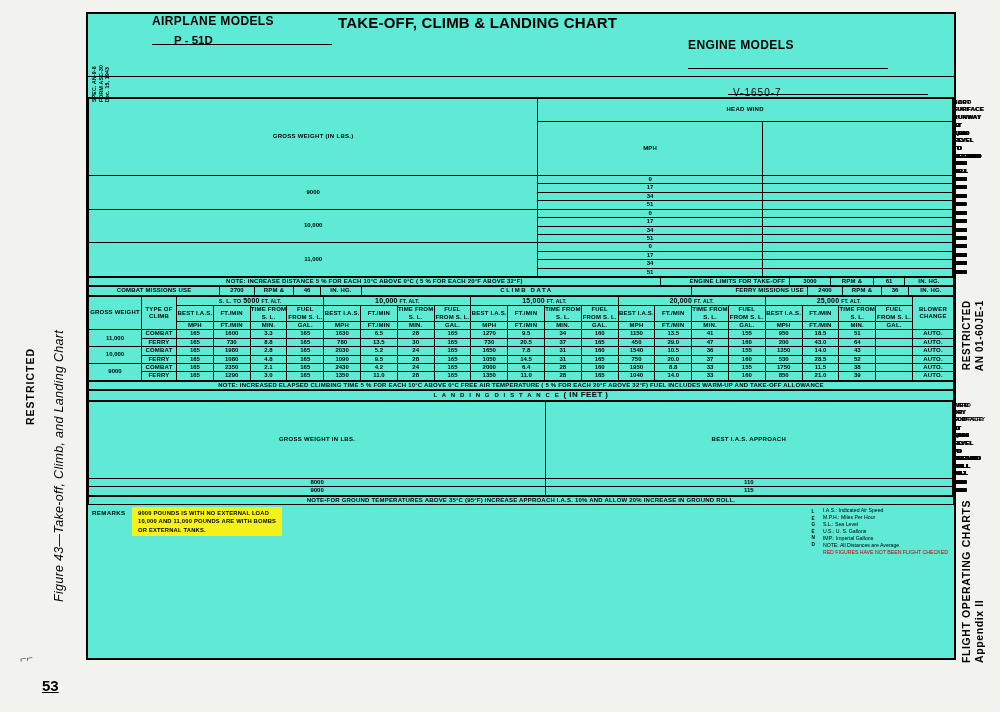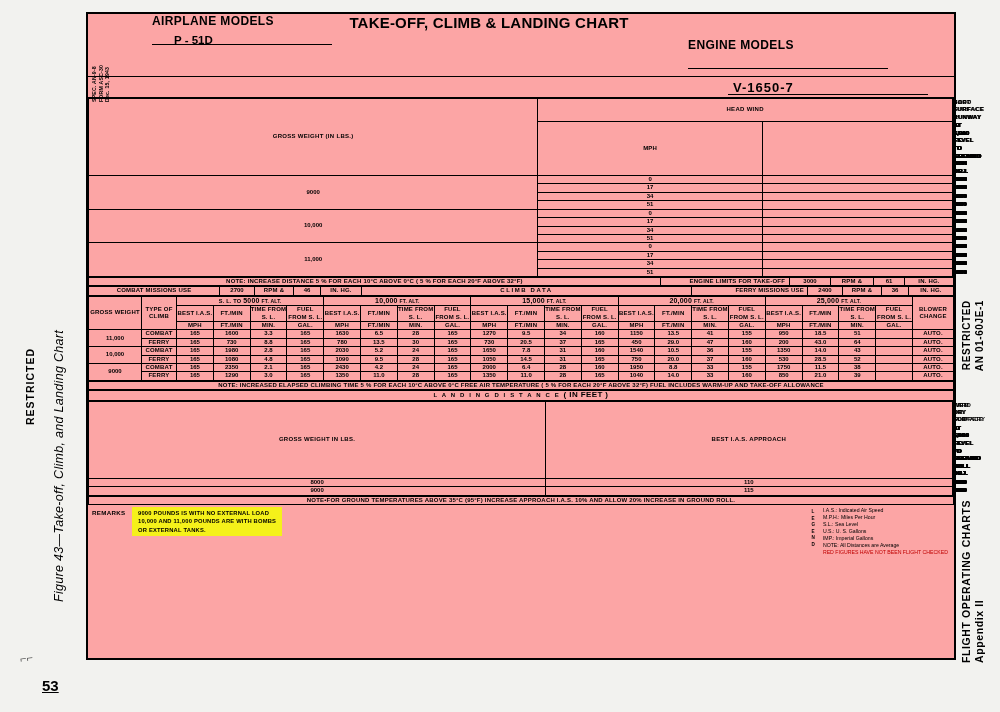--- a/index.html
+++ b/index.html
@@ -9,41 +9,41 @@
   
   .vert{position:absolute;writing-mode:vertical-rl;transform:rotate(180deg);white-space:nowrap;}
   .fig-caption{left:52px;top:330px;font-style:italic;font-size:12.5px;letter-spacing:.3px;}
   .left-restricted{left:24px;top:348px;font-size:10.5px;font-weight:bold;letter-spacing:1px;}
   .right-restricted{right:14px;top:300px;font-size:10px;font-weight:bold;letter-spacing:.6px;text-align:center;line-height:13px;}
   .right-flight{right:14px;top:500px;font-size:10.5px;font-weight:bold;letter-spacing:.6px;line-height:13px;}
   .pagenum{position:absolute;left:42px;bottom:18px;font-size:15px;font-weight:bold;text-decoration:underline;}
   .corner-mark{position:absolute;left:20px;bottom:48px;font-size:11px;color:#555;transform:rotate(-8deg);}
 
   
-  #sheet{position:absolute;left:86px;top:12px;width:866px;height:644px;background:#fca5a5;border:2px solid #000;}
+  #sheet{position:absolute;left:86px;top:12px;width:866px;height:644px;background:#5eead4;border:2px solid #000;}
 
   .stamp{position:absolute;left:3px;top:18px;width:22px;height:70px;font-size:5.2px;line-height:6.5px;
          writing-mode:vertical-rl;transform:rotate(180deg);font-weight:bold;letter-spacing:.2px;}
 
   
   .hdr{position:relative;height:62px;border-bottom:1.6px solid #000;}
   .hdr .cell{position:absolute;top:0;}
   .hdr-left{left:64px;top:6px;width:190px;}
   .hdr-left .t1{font-size:12px;font-weight:bold;letter-spacing:.4px;}
   .hdr-left .t2{font-size:11.5px;font-weight:bold;margin-top:6px;margin-left:22px;}
-  .hdr-mid{left:236px;top:12px;width:330px;text-align:center;}
+  .hdr-mid{left:250px;top:12px;width:330px;text-align:left;}
   .hdr-mid .t1{font-size:15px;font-weight:bold;letter-spacing:.2px;}
   .hdr-right{left:600px;top:6px;width:230px;margin-top:24px;}
   .hdr-right .t1{font-size:12px;font-weight:bold;letter-spacing:.4px;}
   .rule{position:absolute;height:1px;background:#000;}
 
   .subhdr{position:relative;height:20px;border-bottom:1.6px solid #000;}
   .subhdr .title{position:absolute;left:250px;top:3px;width:340px;text-align:center;font-size:12.5px;font-weight:bold;letter-spacing:1.4px;}
   .subhdr .sm{font-size:8px;letter-spacing:.4px;}
-  .subhdr .eng{position:absolute;left:645px;top:3px;font-size:13px;font-weight:bold;letter-spacing:1px;}
+  .subhdr .eng{position:absolute;left:645px;top:10px;font-size:10px;font-weight:normal;letter-spacing:1px;}
 
   table{border-collapse:collapse;}
   .tbl{width:100%;table-layout:fixed;}
   .tbl td,.tbl th{border:.7px solid #000;font-size:6px;text-align:center;padding:0;line-height:7.4px;
                   font-family:"Liberation Sans",sans-serif;}
   .hh{font-weight:bold;font-size:6.3px;letter-spacing:.3px;}
   .hh2{font-weight:bold;font-size:5.6px;letter-spacing:.2px;}
   .big{font-weight:bold;font-size:7.4px;}
   .num{font-size:6.6px;font-weight:bold;}
   .nb{border:none;}

